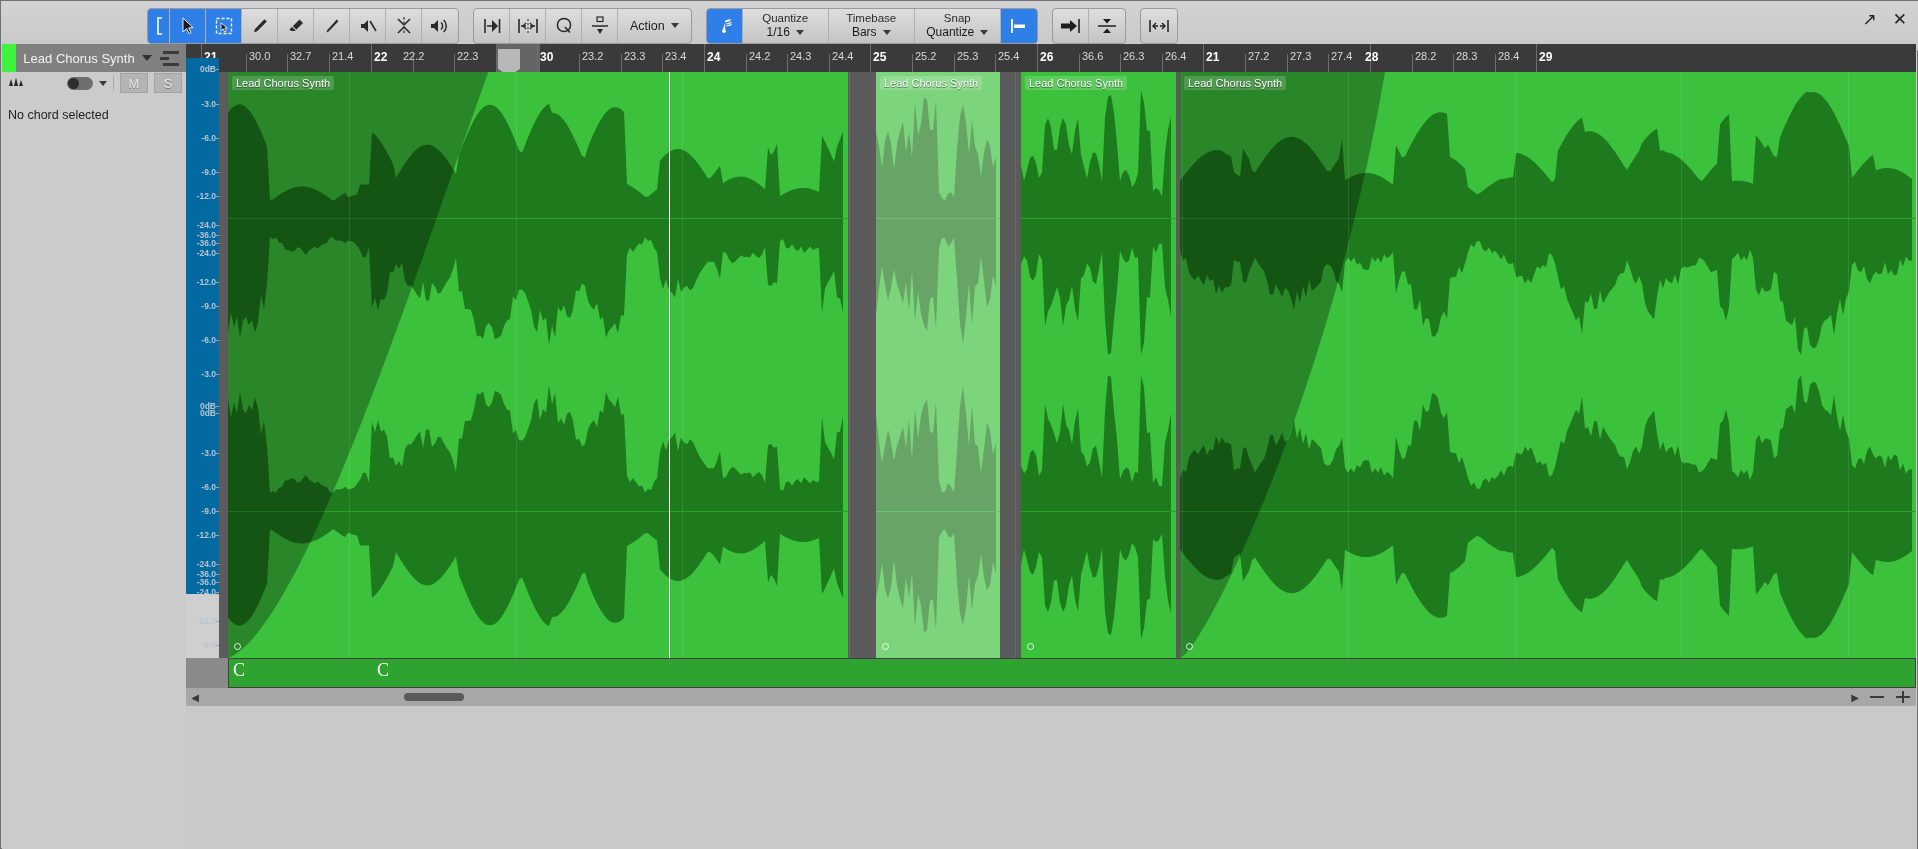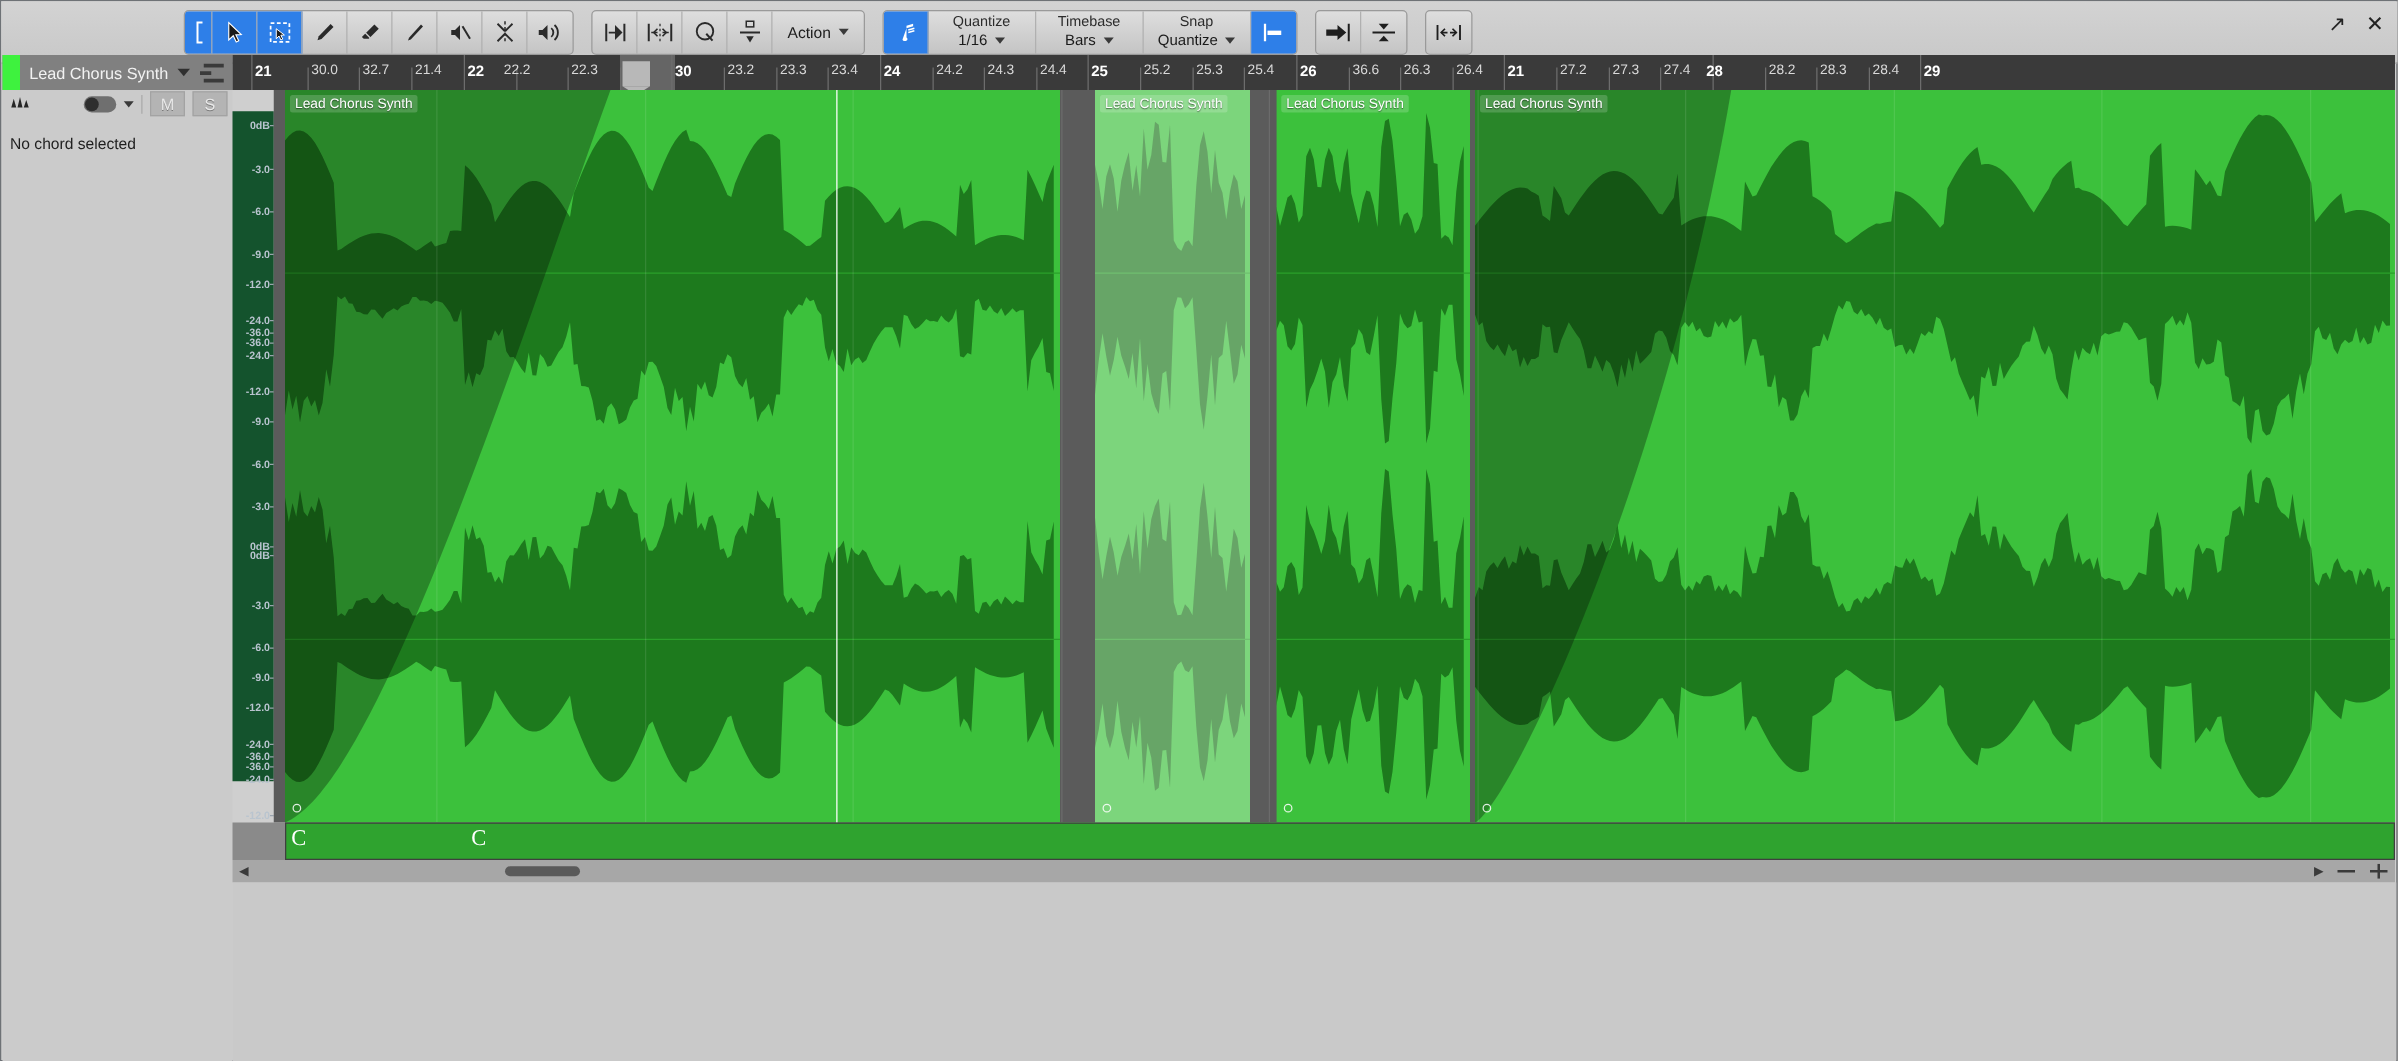--- a/index.html
+++ b/index.html
@@ -105,22 +105,22 @@
   .playhead-marker{
     position:absolute; top:5px; width:22px; height:20px; background:#b8b8b8;
   }
   .playhead-marker::after{
     content:''; position:absolute; left:0; bottom:-7px; width:0;height:0;
     border-left:11px solid transparent;border-right:11px solid transparent;border-top:7px solid #b8b8b8;
   }
 
   
   .dbscale{
-    position:absolute; left:185px; top:88px; width:33px; height:536px;
-    background:#14532d;
+    position:absolute; left:185px; top:57px; width:33px; height:536px;
+    background:#0369a1;
   }
   .dbscale .dbl{
     position:absolute; right:3px; font-size:8.5px; color:#b9c4cf; white-space:nowrap;
     font-family:"Liberation Sans", sans-serif; font-weight:bold;
   }
   .dbscale .dbl::after{ content:''; position:absolute; right:-3px; top:50%; width:3px; height:1px; background:#9aa4ae;}
 
   
   .editarea{
     position:absolute; left:218px; top:71px; width:1697px; height:586px;

